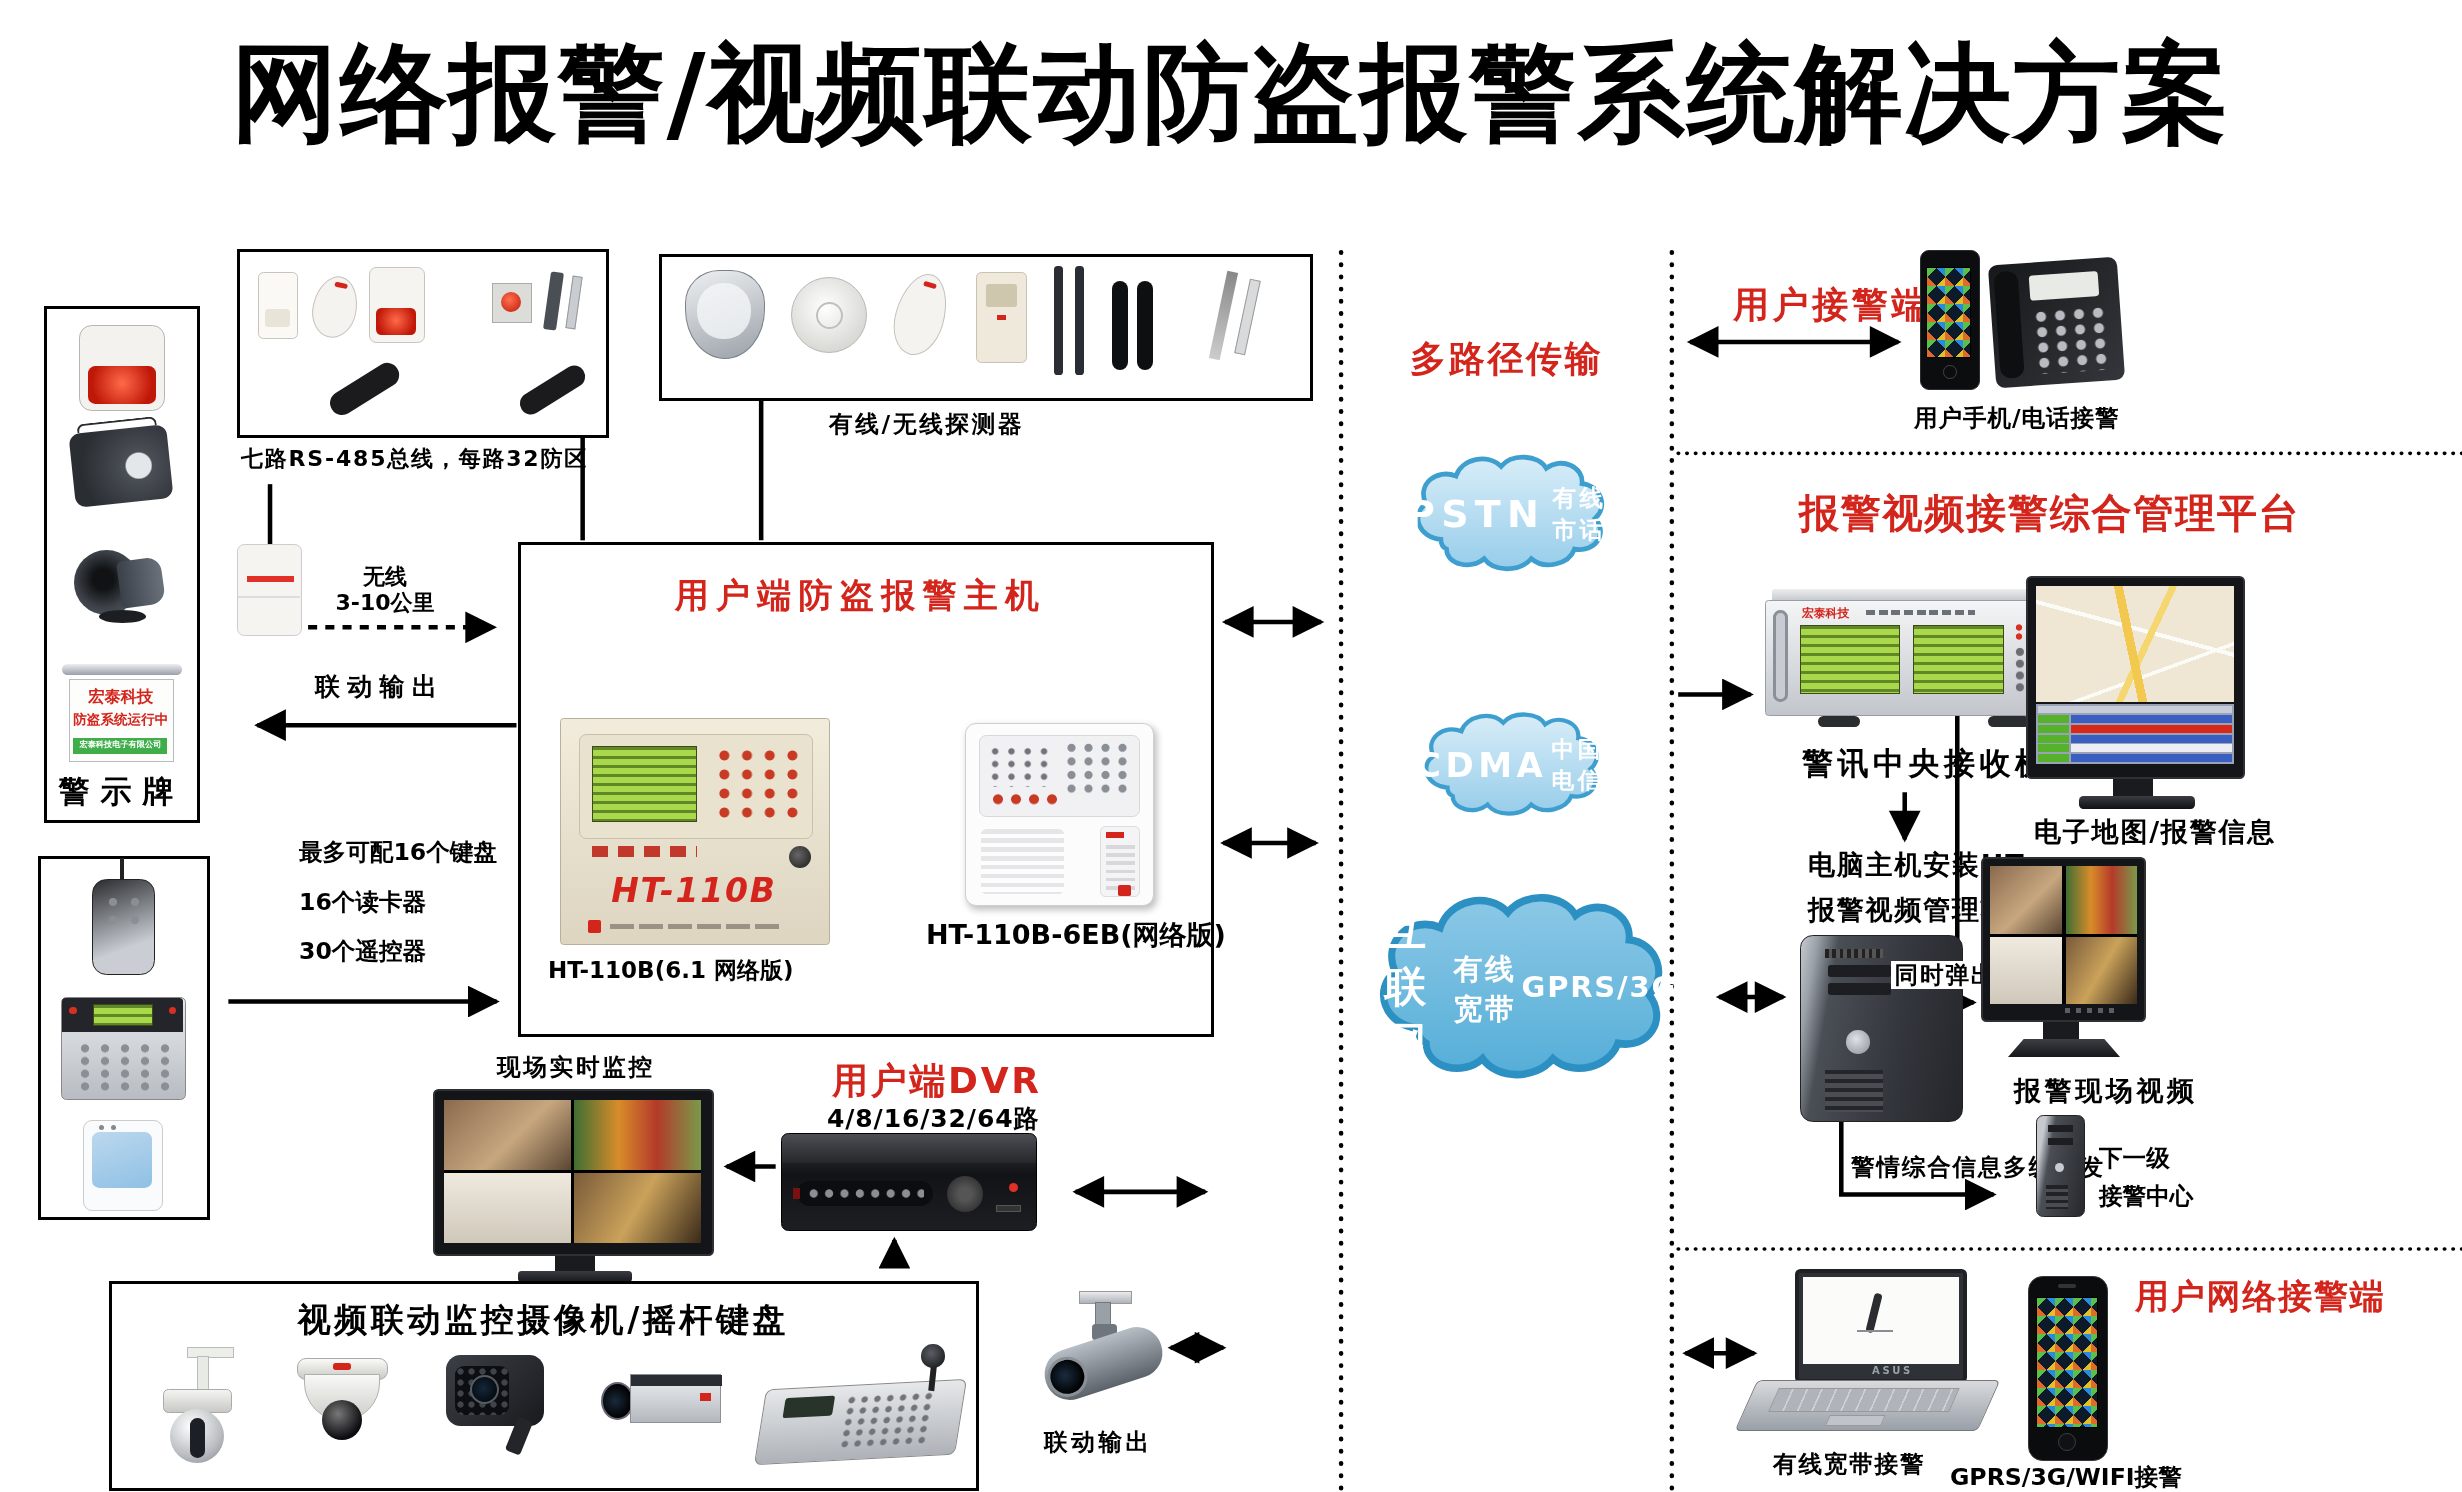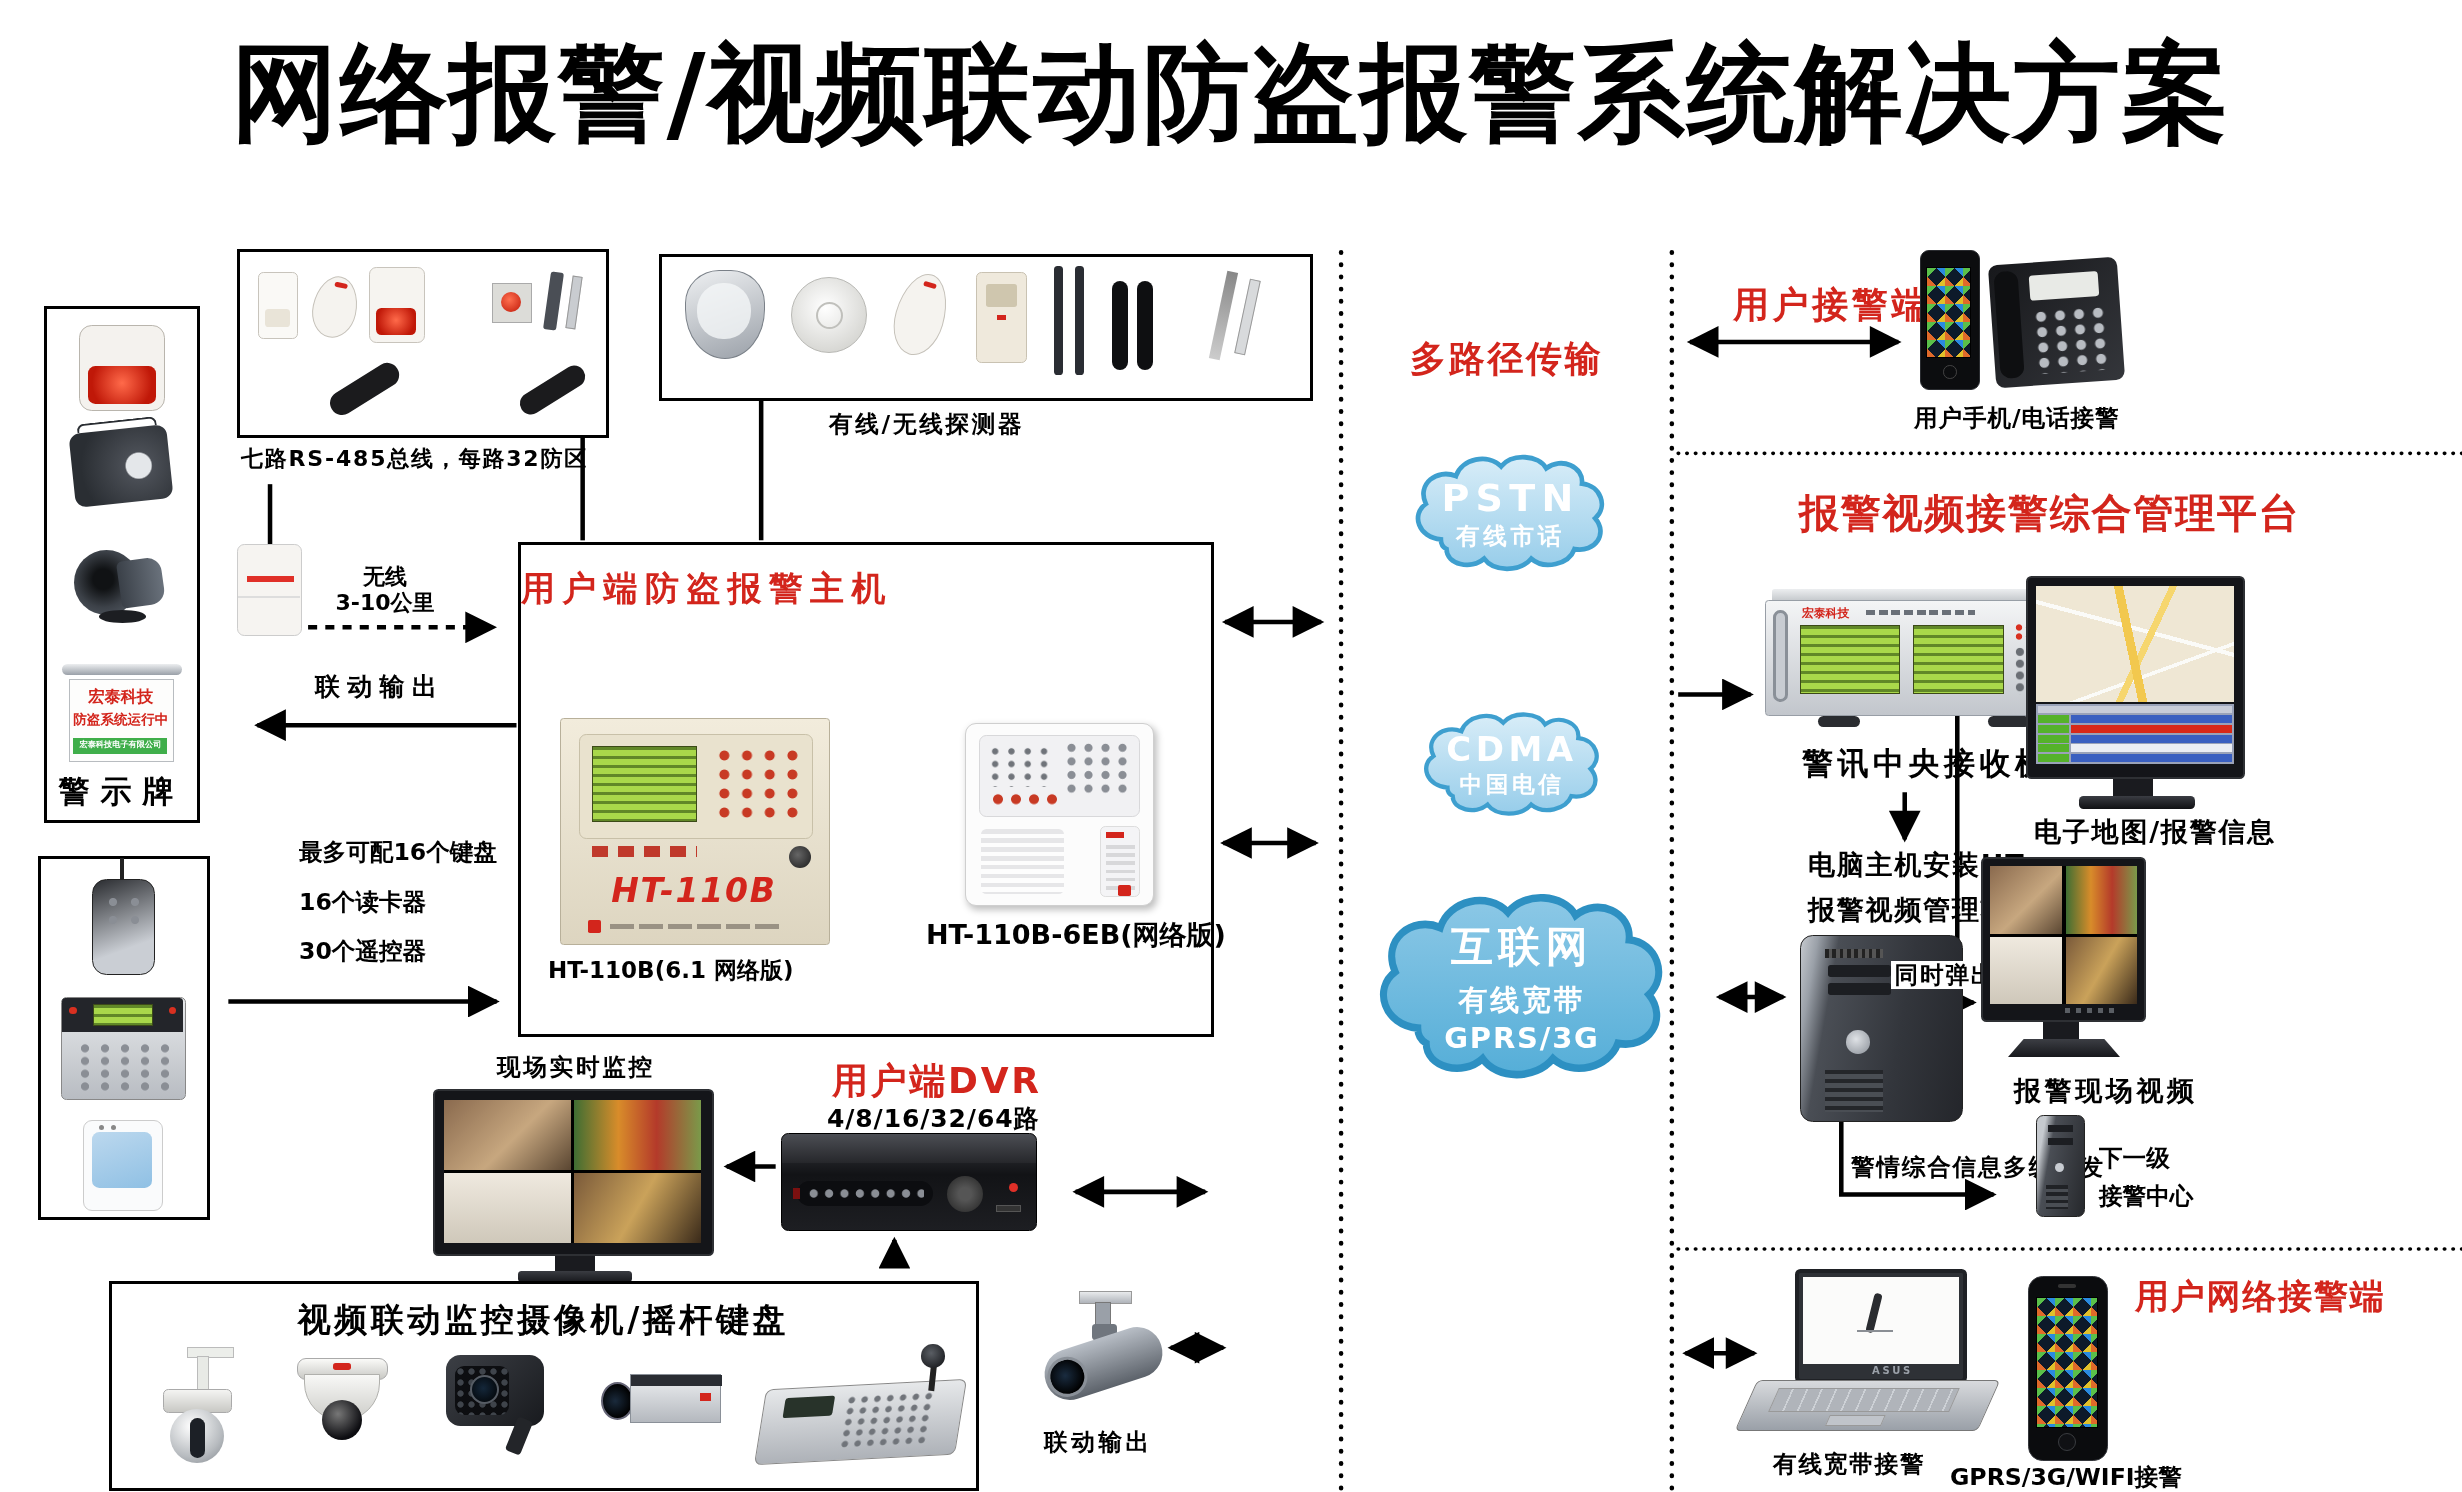--- a/index.html
+++ b/index.html
@@ -5,21 +5,21 @@
   *{box-sizing:border-box;margin:0;padding:0}
   body{background:#fff}
   #stage{position:relative;width:2462px;height:1493px;background:#fff;overflow:hidden;
          font-family:"DejaVu Sans","Liberation Sans",sans-serif}
   .t{position:absolute;font-weight:bold;color:#000;white-space:nowrap;line-height:1.2}
   .red{color:#d3251c}
   .box{position:absolute;border:3.6px solid #000;background:#fff}
   .abs{position:absolute}
   svg.conn{position:absolute;left:0;top:0;width:2462px;height:1493px;pointer-events:none}
   
-  .cloud{position:absolute;display:flex;flex-direction:column;align-items:center;justify-content:center}
+  .cloud{position:absolute;display:flex;flex-direction:row;align-items:center;justify-content:center}
   .cloud>svg{position:absolute;inset:0;width:100%;height:100%}
   .cloud .ct{position:relative;color:#fff;font-weight:bold;text-align:center}
   
   .lcdg{border:1.8px solid #3c4a18;background-color:#a9d84a;
         background-image:repeating-linear-gradient(180deg,rgba(25,55,5,.5) 0 2.7px,transparent 2.7px 9px)}
   
   .dots-red{background-image:radial-gradient(circle,#c83a24 0 4.5px,transparent 5.4px);background-size:23.6px 19px}
   .dots-gray{background-image:radial-gradient(circle,#8a8e95 0 3.6px,transparent 4.5px);background-size:17px 13.6px}
   .keys{background-image:radial-gradient(circle,#70747a 0 2.7px,transparent 3.6px);background-size:11.8px 10px}
   .mosaic{background-color:#0d1a2a;border:0.9px solid #000;
@@ -204,21 +204,21 @@
       <div class="abs dots-gray" style="left:12.7px;top:44px;width:98px;height:51px;background-size:20px 12.7px"></div>
     </div>
     <div class="abs" style="left:42px;top:261px;width:80px;height:91px;background:#fafbfc;border:1.8px solid #ccc;border-radius:9px">
       <div class="abs" style="left:8.2px;top:11px;width:60px;height:56px;border-radius:7.3px;background:linear-gradient(160deg,#bcd8ee,#8fc0e4)"></div>
       <div class="abs" style="left:14.5px;top:3.6px;width:5.4px;height:5.4px;border-radius:50%;background:#888"></div>
       <div class="abs" style="left:27px;top:3.6px;width:5.4px;height:5.4px;border-radius:50%;background:#888"></div>
     </div>
   </div>
 
   <div class="box" style="left:518px;top:542px;width:696px;height:495px">
-    <div class="t red" style="left:0;top:23px;width:679px;font-size:34px;letter-spacing:7.3px">用户端防盗报警主机</div>
+    <div class="t red" style="left:0;top:30px;width:679px;text-align:center;font-size:34px;letter-spacing:7.3px">用户端防盗报警主机</div>
   </div>
   <div class="abs" style="left:560px;top:718px;width:270px;height:227px;background:linear-gradient(180deg,#f2ecdc,#ddd5c0);border:1.8px solid #b8b09a;border-radius:3.6px">
     <div class="abs" style="left:18px;top:14.5px;width:234px;height:105px;background:#e9e2ce;border:1.8px solid #c8c0a8;border-radius:7.3px"></div>
     <div class="lcdg abs" style="left:31px;top:27px;width:105px;height:76px"></div>
     <div class="abs dots-red" style="left:152px;top:27px;width:91px;height:76px;background-size:22.7px 19px"></div>
     <div class="abs" style="left:31px;top:127px;width:105px;height:11px;background:repeating-linear-gradient(90deg,#c0392b 0 16.3px,transparent 16.3px 26px)"></div>
     <div class="abs" style="left:228px;top:127px;width:22px;height:22px;border-radius:50%;background:radial-gradient(circle at 40% 40%,#666,#1a1a1a)"></div>
     <div class="t red" style="left:0;top:152px;width:266px;text-align:center;font-size:33px;font-style:italic;letter-spacing:1.8px">HT-110B</div>
     <div class="abs" style="left:27px;top:201px;width:12.7px;height:12.7px;background:#d3251c;border-radius:1.8px"></div>
     <div class="abs" style="left:49px;top:205px;width:172px;height:5.4px;background:repeating-linear-gradient(90deg,#9a9284 0 23.6px,transparent 23.6px 29px)"></div>

